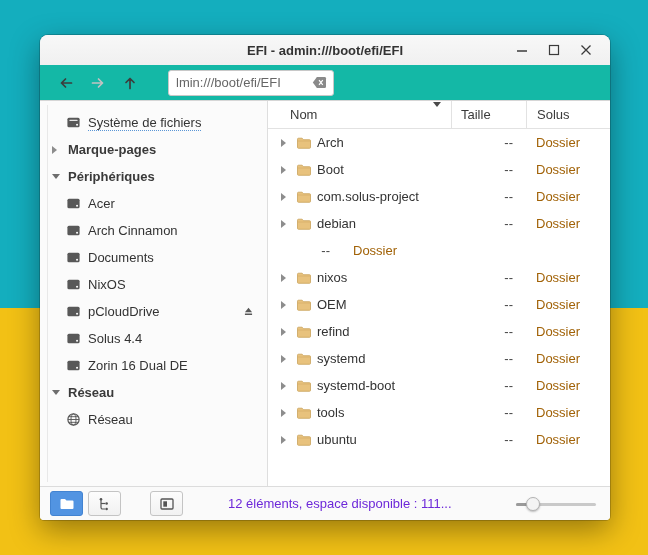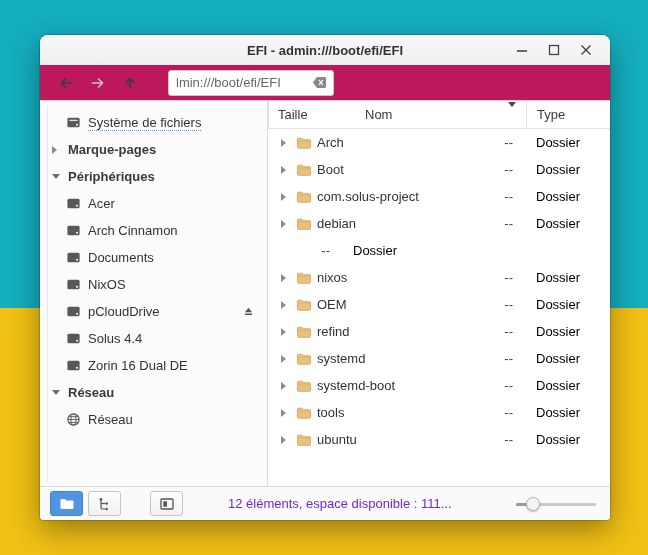--- a/index.html
+++ b/index.html
@@ -17,21 +17,21 @@
     display:flex; flex-direction:column;
   }
   
   .titlebar { height:30px; flex:0 0 30px; background:linear-gradient(#f8f8f8,#f0f0f0);
     position:relative; display:flex; align-items:center; }
   .title { position:absolute; left:0; right:0; text-align:center; font-weight:bold; color:#333; }
   .controls { margin-left:auto; display:flex; gap:8px; padding-right:12px; z-index:2; }
   .ctrl { width:24px; height:24px; display:flex; align-items:center; justify-content:center;
     border-radius:3px; cursor:default; }
   
-  .toolbar { height:36px; flex:0 0 36px; background:#be185d; border-bottom:1px solid #d6d6d6;
+  .toolbar { height:36px; flex:0 0 36px; background:#14b8a6; border-bottom:1px solid #d6d6d6;
     display:flex; align-items:center; padding:0 10px; }
   .nav-btn { width:32px; height:28px; display:flex; align-items:center; justify-content:center; border-radius:3px; }
   .path-entry { margin-left:22px; width:166px; height:26px; background:#fff;
     border:1px solid #c8c8c8; border-radius:3px; display:flex; align-items:center;
     padding:0 5px 0 7px; color:#666; }
   .path-text { flex:1; overflow:hidden; white-space:nowrap; }
   .clear-btn { width:18px; height:18px; display:flex; align-items:center; justify-content:center; }
   
   .content { flex:1; display:flex; min-height:0; background:#fff; }
   .sidebar { width:228px; flex:0 0 228px; background:#fbfbfb; border-right:1px solid #dedede;
@@ -56,21 +56,21 @@
   .hcol.name { flex:1; padding-left:22px; }
   .hcol.name .sort { margin-left:auto; padding-right:10px; }
   .hcol.size { width:75px; flex:0 0 75px; border-left:1px solid #e2e2e2; padding-left:9px; }
   .hcol.type { width:84px; flex:0 0 84px; border-left:1px solid #e2e2e2; padding-left:10px; }
   .list-body { flex:1; overflow:hidden; }
   .file-row { height:27px; display:flex; align-items:center; }
   .fc-name { flex:1; display:flex; align-items:center; padding-left:13px; min-width:0; }
   .fc-name .exp { width:15px; display:flex; align-items:center; }
   .fc-name .ficon { width:21px; display:flex; align-items:center; }
   .fc-size { width:75px; flex:0 0 75px; text-align:right; padding-right:13px; color:#444; }
-  .fc-type { width:84px; flex:0 0 84px; padding-left:10px; color:#000000; }
+  .fc-type { width:84px; flex:0 0 84px; padding-left:10px; color:#a16207; }
   
   .statusbar { height:34px; flex:0 0 34px; border-top:1px solid #dcdcdc; background:#fafafa;
     display:flex; align-items:center; padding:0 10px; }
   .view-btn { width:33px; height:25px; border:1px solid #c4c4c4; border-radius:3px;
     background:linear-gradient(#fdfdfd,#f1f1f1); display:flex; align-items:center; justify-content:center; margin-right:5px; }
   .view-btn.active { background:#5294e2; border-color:#4283d1; }
   .view-btn.gap { margin-left:24px; }
   .status-text { margin-left:40px; color:#6d28d9; white-space:nowrap; }
   .zoom-slider { margin-left:auto; position:relative; width:80px; height:24px; margin-right:4px; }
   .zoom-slider .trough { position:absolute; left:0; right:0; top:11px; height:3px; background:#c9c9c9; border-radius:2px; }
@@ -253,29 +253,29 @@
                 <path d="M2.2 8h11.6M3 5h10M3 11h10" stroke-width="1"></path>
               </svg>
             </span>
             <span class="sb-label">Réseau</span>
           </div>
         </div>
     </div>
 
     <div class="main">
       <div class="list-header">
-        <div class="hcol size">
-          <span>Taille</span>
-        </div>
         <div class="hcol name">
           <span>Nom</span>
           <span class="sort"><span class="tri-sort"></span></span>
         </div>
+        <div class="hcol size">
+          <span>Taille</span>
+        </div>
         <div class="hcol type">
-          <span>Type</span>
+          <span>Solus</span>
         </div>
       </div>
       <div class="list-body">
           <div class="file-row">
             <span class="fc-name">
               <span class="exp">
                 <span class="tri-right"></span>
               </span>
               <span class="ficon">
                 <svg width="16" height="16" viewBox="0 0 16 16">

